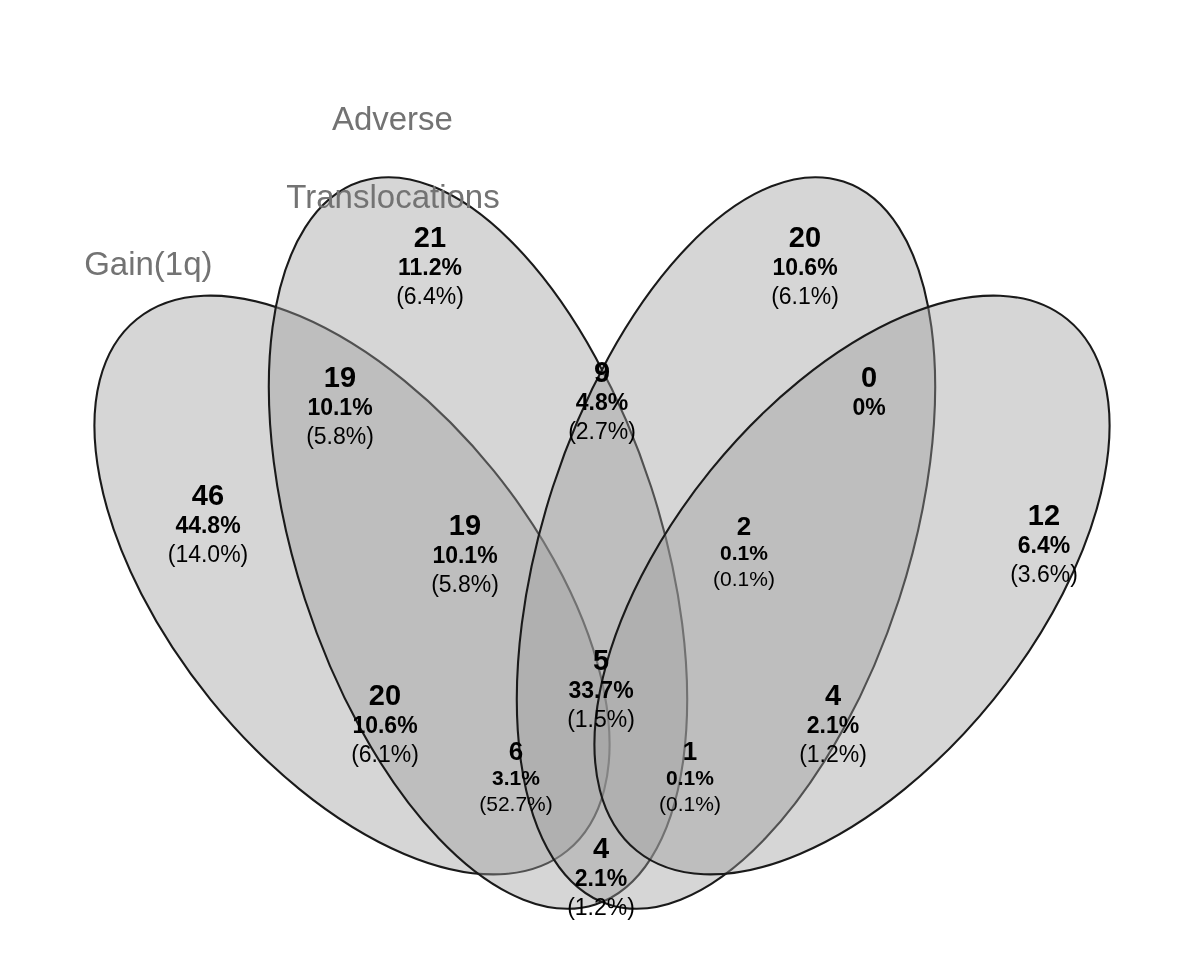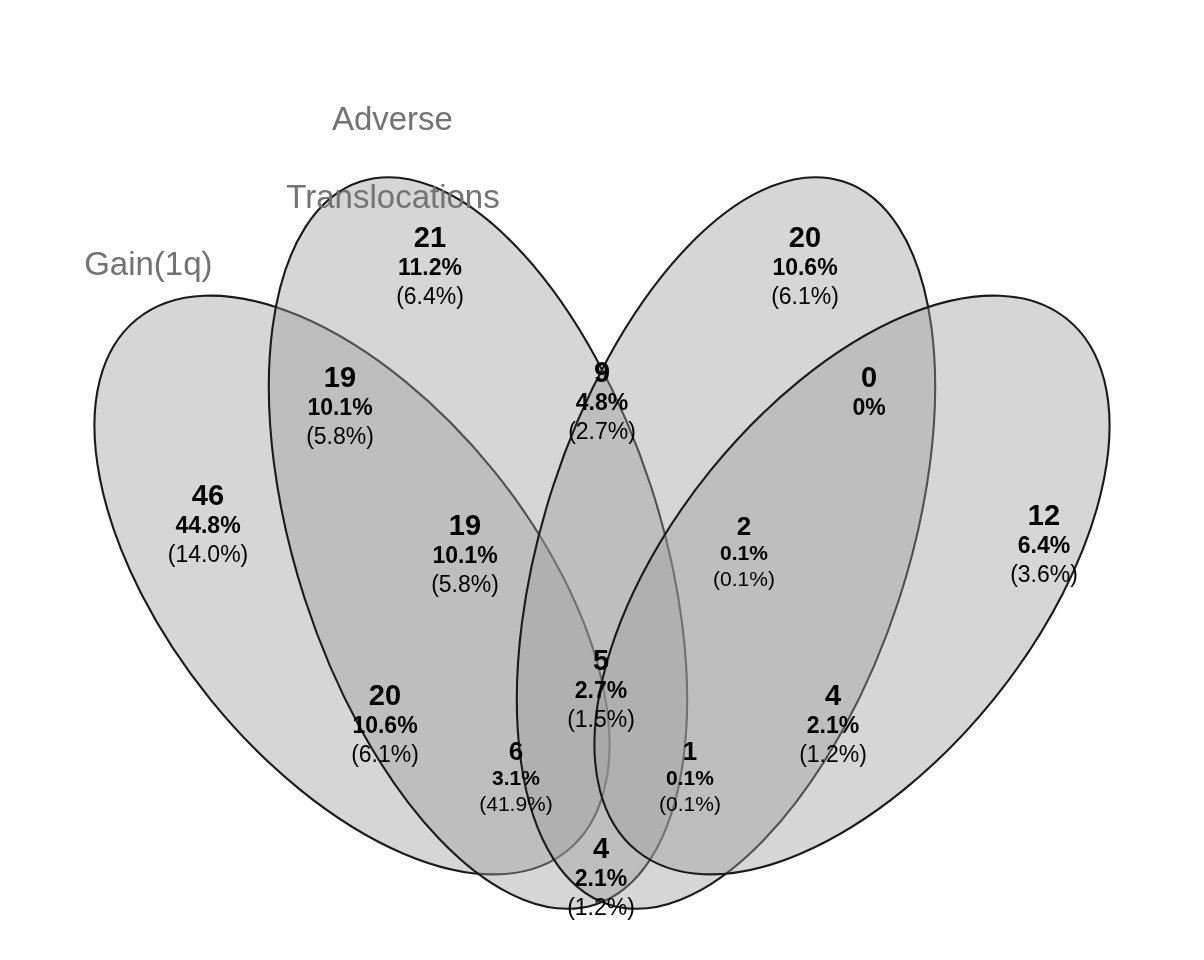--- a/index.html
+++ b/index.html
@@ -140,40 +140,40 @@
   </div>
 
   <div class="region" style="left:1044px; top:480px;margin-top:20px;">
     <span class="rcount">12</span>
     <span class="rpct">6.4%</span>
     <span class="rpct2">(3.6%)</span>
   </div>
 
   <div class="region" style="left:601px; top:645px;">
     <span class="rcount">5</span>
-    <span class="rpct">2.7%</span>
+    <span class="rpct">33.7%</span>
     <span class="rpct2">(1.5%)</span>
   </div>
 
   <div class="region" style="left:385px; top:680px;">
     <span class="rcount">20</span>
     <span class="rpct">10.6%</span>
     <span class="rpct2">(6.1%)</span>
   </div>
 
   <div class="region" style="left:833px; top:680px;">
     <span class="rcount">4</span>
     <span class="rpct">2.1%</span>
     <span class="rpct2">(1.2%)</span>
   </div>
 
   <div class="region small" style="left:516px; top:737px;">
     <span class="rcount">6</span>
     <span class="rpct">3.1%</span>
-    <span class="rpct2">(41.9%)</span>
+    <span class="rpct2">(52.7%)</span>
   </div>
 
   <div class="region small" style="left:690px; top:737px;">
     <span class="rcount">1</span>
     <span class="rpct">0.1%</span>
     <span class="rpct2">(0.1%)</span>
   </div>
 
   <div class="region" style="left:601px; top:833px;">
     <span class="rcount">4</span>

